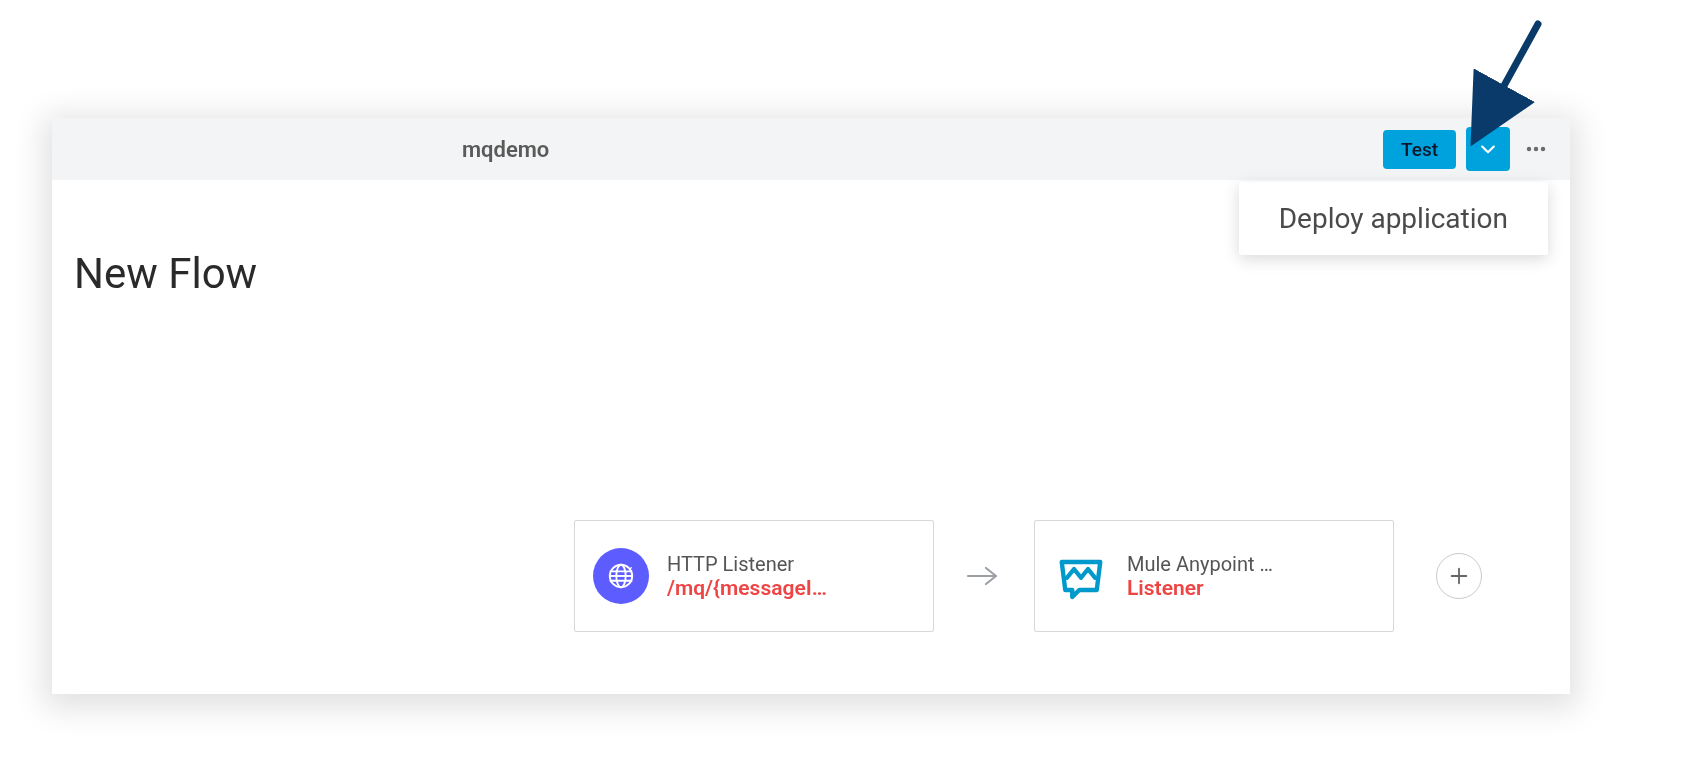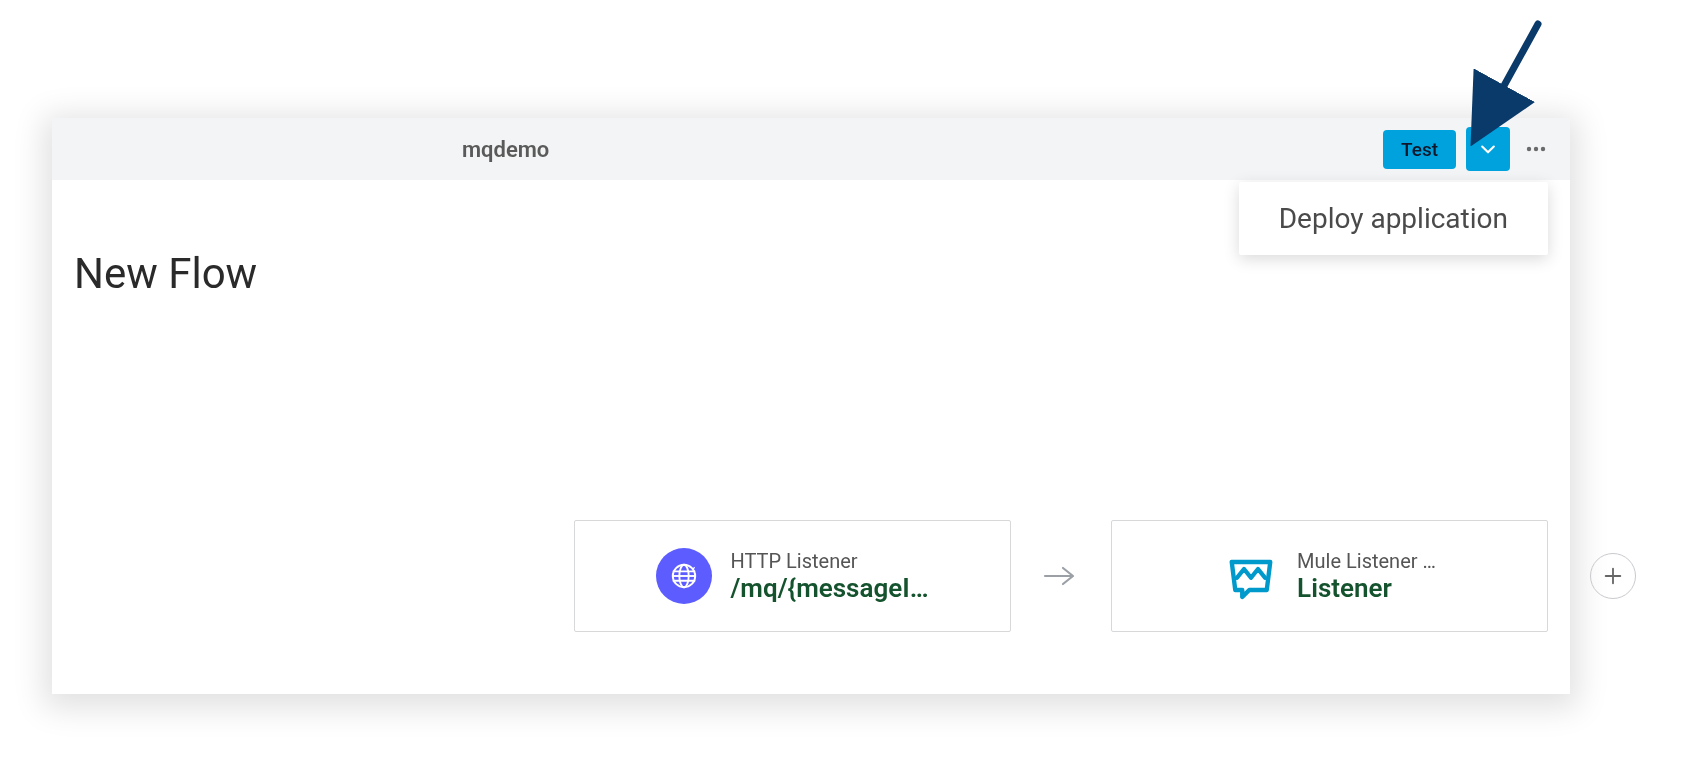--- a/index.html
+++ b/index.html
@@ -91,30 +91,29 @@
     margin-top:25px;
   }
   .flow-row {
     position:absolute;
     left:522px;
     top:340px;
     display:flex;
     align-items:center;
   }
   .card {
-    width:437px;
+    width:360px;
     height:112px;
     border:1px solid #d6d8da;
     border-radius:2px;
     display:flex;
     align-items:center;
     padding:12px 18px;
     gap:18px;
     background:#ffffff;
-    justify-content:center;
   }
   .card-icon {
     width:56px;
     height:56px;
     flex-shrink:0;
     display:flex;
     align-items:center;
     justify-content:center;
   }
   .card-icon.http {
@@ -125,22 +124,22 @@
   .card-text { overflow:hidden; }
   .card-top {
     font-size:20px;
     color:#555;
     font-weight:400;
     white-space:nowrap;
     overflow:hidden;
     text-overflow:ellipsis;
   }
   .card-bottom {
-    font-size:26px;
-    color:#14532d;
+    font-size:21px;
+    color:#ef4444;
     font-weight:600;
     white-space:nowrap;
     overflow:hidden;
     text-overflow:ellipsis;
   }
   .arrow {
     width:100px;
     display:flex;
     align-items:center;
     justify-content:center;
@@ -240,21 +239,21 @@
       </div>
 
       <div class="card">
         <div class="card-icon mq">
           <svg viewBox="0 0 64 64">
             <path d="M10 16 H54 L50 48 H30 L22 56 L22 48 H14 Z" fill="none" stroke="#0099cc" stroke-width="5" stroke-linejoin="round"></path>
             <polyline points="16,34 24,24 32,34 40,24 48,34" fill="none" stroke="#0099cc" stroke-width="5" stroke-linecap="round" stroke-linejoin="round"></polyline>
           </svg>
         </div>
         <div class="card-text">
-          <div class="card-top">Mule Listener …</div>
+          <div class="card-top">Mule Anypoint …</div>
           <div class="card-bottom">Listener</div>
         </div>
       </div>
 
       <div class="add-btn">
         <svg viewBox="0 0 24 24">
           <line x1="12" y1="4" x2="12" y2="20" stroke="#666" stroke-width="2" stroke-linecap="round"></line>
           <line x1="4" y1="12" x2="20" y2="12" stroke="#666" stroke-width="2" stroke-linecap="round"></line>
         </svg>
       </div>

